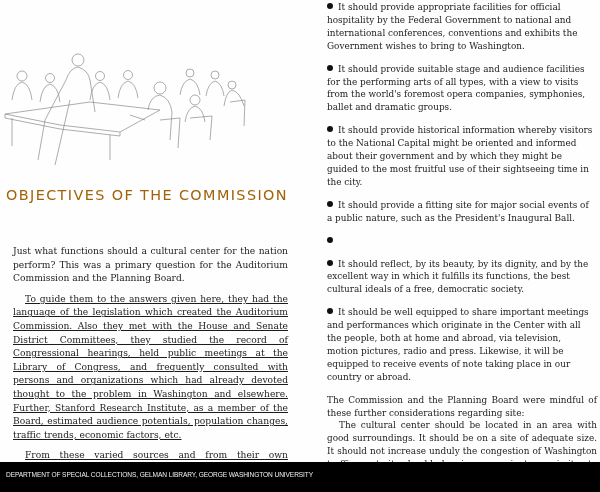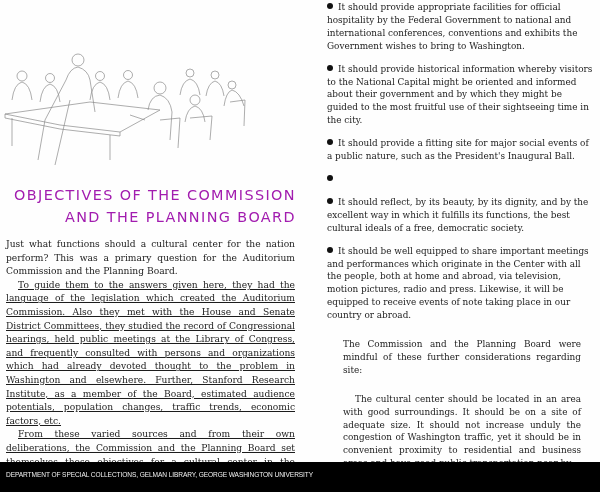--- a/index.html
+++ b/index.html
@@ -1,30 +1,30 @@
 <!DOCTYPE html>
 <html><head>
 <meta charset="utf-8">
 <style>
   html, body { margin: 0; padding: 0; }
   body { width: 600px; height: 492px; background: #ffffff; position: relative; overflow: hidden; }
   .page { position: absolute; left: 0; top: 0; width: 600px; height: 462px; background: #fefefe; }
   .illustration { position: absolute; left: 0; top: 40px; width: 250px; height: 130px; }
   .heading { position: absolute; left: 6px; top: 184px; width: 290px;
     font-family: "DejaVu Sans", sans-serif; font-size: 14.4px; letter-spacing: 1.4px;
-    line-height: 22px; color: #a21caf; font-weight: normal; margin: 0; text-align: right; }
+    line-height: 22px; color: #a16207; font-weight: normal; margin: 0; }
   .left-body { position: absolute; left: 6px; top: 238px; width: 289px;
     font-family: "DejaVu Serif", serif; font-size: 9.15px; line-height: 13.6px; color: #1c1c1c; }
-  .left-body p { margin: 0; text-align: justify; text-align-last: left; }
+  .left-body p { margin: 7px; text-align: justify; text-align-last: left; }
   .left-body p.indent { text-indent: 12px; text-decoration: underline; }
   .right-col { position: absolute; left: 327px; top: 1px; width: 270px;
     font-family: "DejaVu Serif", serif; font-size: 8.9px; line-height: 12.9px; color: #1c1c1c; }
   .bullet-item { margin: 0 4px 10px 0; }
   .bullet-dot { display: inline-block; width: 6px; height: 6px; border-radius: 50%; background: #111; margin-right: 5px; vertical-align: 1px; }
-  .right-col p { margin: 16px; }
+  .right-col p { margin: 0; }
   .after { margin-top: 2px; text-align: justify; }
   .after p.indent { text-indent: 12px; }
   .footer { position: absolute; left: 0; top: 462px; width: 600px; height: 30px; background: #000; }
   .footer-text { position: absolute; left: 6px; top: 9px; font-family: "Liberation Sans", sans-serif;
     font-size: 6.6px; color: #f2f2f2; letter-spacing: -0.1px; white-space: nowrap; }
 </style>
 </head>
 <body>
 
 <div class="page">
@@ -64,32 +64,34 @@
 
     <path d="M160 80 L180 78 L178 108"></path>
     <path d="M190 78 L212 76 L210 100"></path>
     <path d="M230 62 L245 60 L244 86"></path>
     <circle cx="195" cy="60" r="5"></circle>
       <path d="M185 82 Q187 68 195 66 Q203 68 205 82"></path>
   </svg>
 
   <h1 class="heading">
     <span>OBJECTIVES OF THE COMMISSION</span><br>
-    <span>AND THE PLANNING BOARD</span>
   </h1>
 
   <div class="left-body">
     <p>Just what functions should a cultural center for the nation perform? This was a primary question for the Auditorium Commission and the Planning Board.</p>
     <p class="indent">To guide them to the answers given here, they had the language of the legislation which created the Auditorium Commission. Also they met with the House and Senate District Committees, they studied the record of Congressional hearings, held public meetings at the Library of Congress, and frequently consulted with persons and organizations which had already devoted thought to the problem in Washington and elsewhere. Further, Stanford Research Institute, as a member of the Board, estimated audience potentials, population changes, traffic trends, economic factors, etc.</p>
     <p class="indent">From these varied sources and from their own deliberations, the Commission and the Planning Board set themselves these objectives for a cultural center in the Nation's Capital:</p>
   </div>
 
   <div class="right-col">
     <div class="bullet-item">
       <span class="bullet-dot"></span><span>It should provide appropriate facilities for official hospitality by the Federal Government to national and international conferences, conventions and exhibits the Government wishes to bring to Washington.</span>
+    </div>
+    <div class="bullet-item">
+      <span class="bullet-dot"></span><span>It should provide suitable stage and audience facilities for the performing arts of all types, with a view to visits from the world's foremost opera companies, symphonies, ballet and dramatic groups.</span>
     </div>
     <div class="bullet-item">
       <span class="bullet-dot"></span><span>It should provide historical information whereby visitors to the National Capital might be oriented and informed about their government and by which they might be guided to the most fruitful use of their sightseeing time in the city.</span>
     </div>
     <div class="bullet-item">
       <span class="bullet-dot"></span><span>It should provide a fitting site for major social events of a public nature, such as the President's Inaugural Ball.</span>
     </div>
     <div class="bullet-item">
       <span class="bullet-dot"></span>
     </div>

